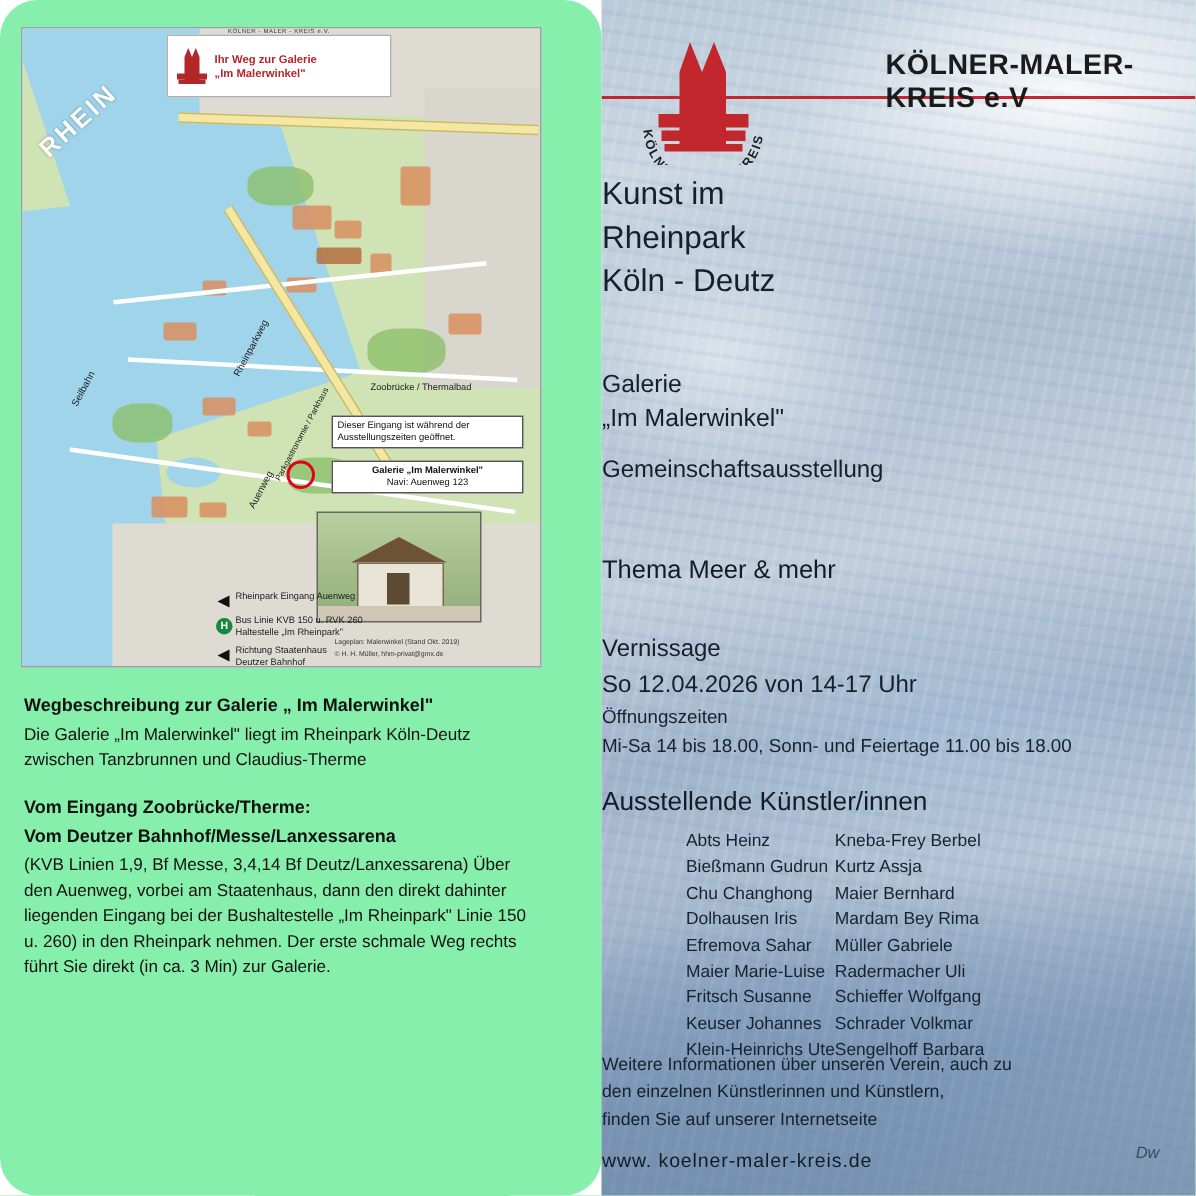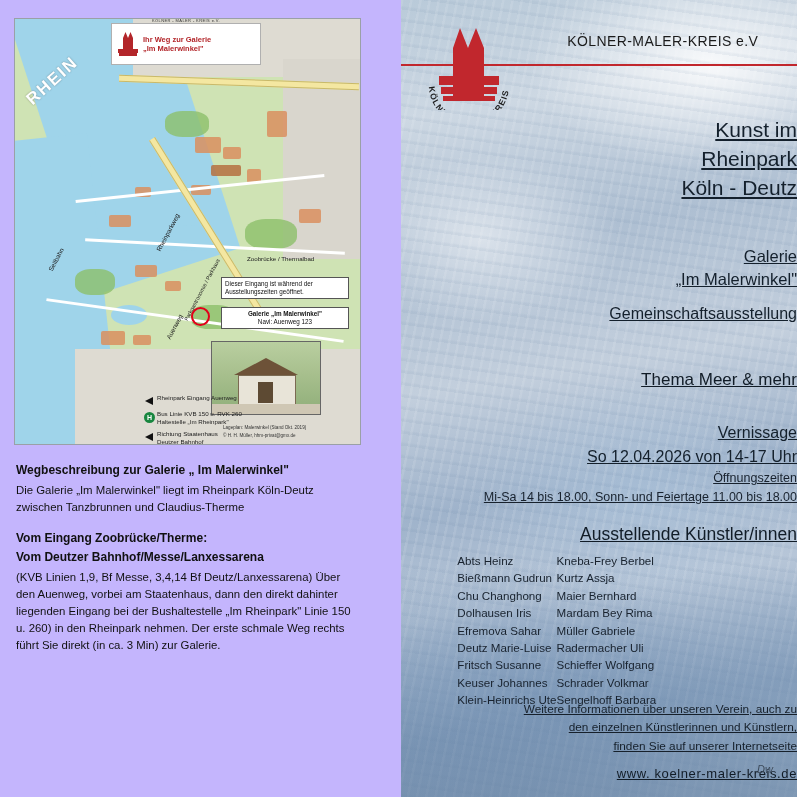--- a/index.html
+++ b/index.html
@@ -18,22 +18,23 @@
     width: 797px;
     height: 797px;
     display: flex;
   }
 
   
   .left-panel {
     position: relative;
     width: 428px;
     height: 797px;
-    background: #c4b5fd;
+    background: #86efac;
     box-sizing: border-box;
+    border-radius: 25px;
   }
 
   .map-box {
     position: absolute;
     left: 14px;
     top: 18px;
     width: 345px;
     height: 425px;
     border: 1px solid #9aa0a6;
     background: #e9e9e2;
@@ -290,32 +291,32 @@
     background: #c1272d;
   }
 
   .logo-mark {
     position: absolute;
     left: 22px; top: 18px;
     width: 92px; height: 92px;
   }
   .kmk-title {
     position: absolute;
-    left: 166px; top: 33px;
-    font-size: 14px;
+    left: 189px; top: 33px;
+    font-size: 19px;
     color: #1b1b1b;
     letter-spacing: .4px;
+    font-weight: bold;
   }
 
   .r-center {
     position: absolute;
     left: 0; top: 0; width: 100%;
-    text-align: right;
+    text-align: left;
     color: #15202b;
-    text-decoration: underline;
   }
   .t-kunst {
     position: absolute; top: 116px; width: 100%;
     font-size: 21px; line-height: 1.38; color: #14202c;
   }
   .t-saison {
     position: absolute; top: 212px; width: 100%;
     font-size: 26px; color: #101a26;
   }
   .t-galerie {
@@ -528,21 +529,21 @@
 
     <div class="t-kuenstler r-center">Ausstellende Künstler/innen</div>
 
     <div class="artists">
       <div class="col">
         <div>Abts Heinz</div>
         <div>Bießmann Gudrun</div>
         <div>Chu Changhong</div>
         <div>Dolhausen Iris</div>
         <div>Efremova Sahar</div>
-        <div>Deutz Marie-Luise</div>
+        <div>Maier Marie-Luise</div>
         <div>Fritsch Susanne</div>
         <div>Keuser Johannes</div>
         <div>Klein-Heinrichs Ute</div>
       </div>
       <div class="col">
         <div>Kneba-Frey Berbel</div>
         <div>Kurtz Assja</div>
         <div>Maier Bernhard</div>
         <div>Mardam Bey Rima</div>
         <div>Müller Gabriele</div>

